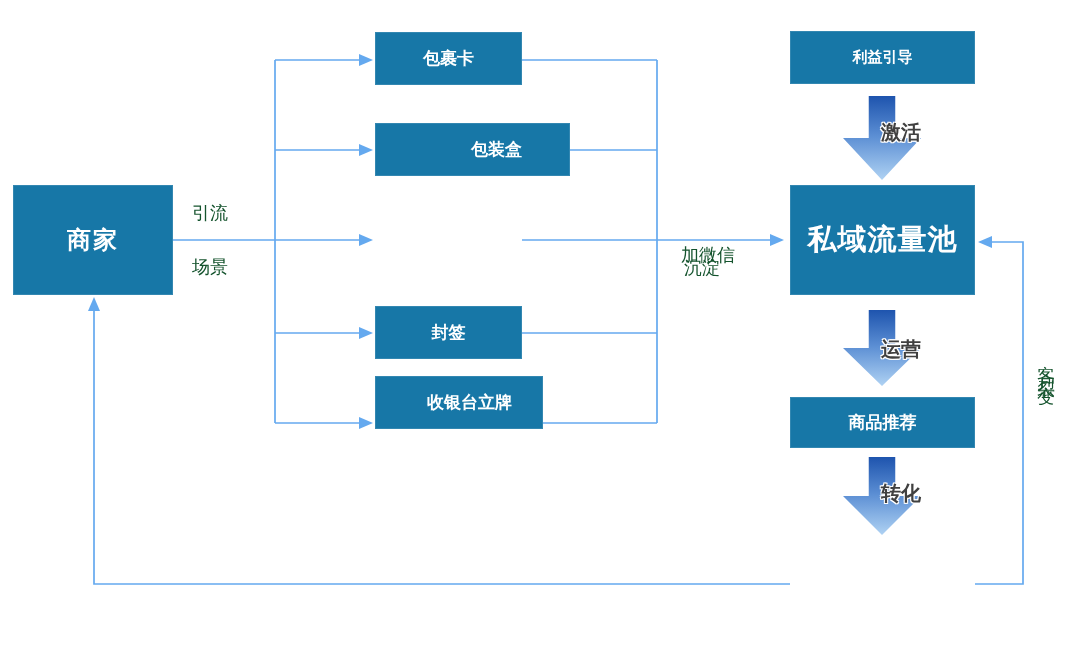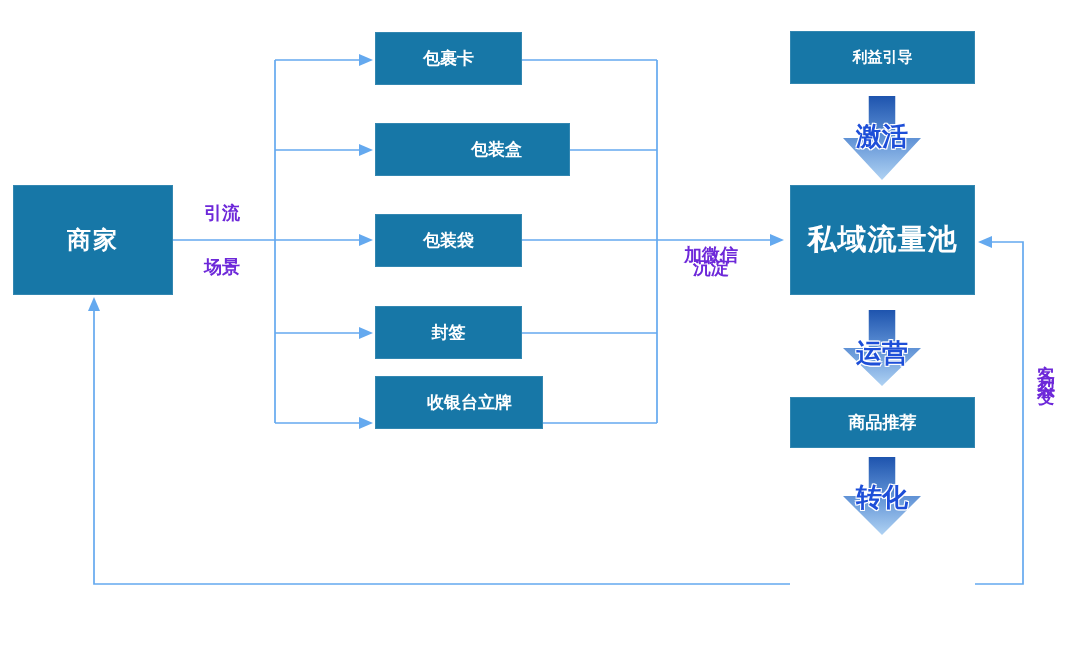--- a/index.html
+++ b/index.html
@@ -22,42 +22,42 @@
   .pool{left:790px;top:185px;width:185px;height:110px;font-size:29px;letter-spacing:1px;}
   .recommend{left:790px;top:397px;width:185px;height:51px;font-size:17px;}
   .orders{left:790px;top:557px;width:185px;height:54px;font-size:18px;}
   .up-icon{
     display:inline-flex;align-items:center;justify-content:center;
     width:17px;height:17px;margin-left:4px;border-radius:4px;
     background:linear-gradient(180deg,#8fc3ea 0%,#4a86c6 100%);
     color:#fff;font-size:12px;font-weight:bold;line-height:1;
   }
   .flow-label{
-    position:absolute;z-index:2;color:#6d28d9;font-weight:bold;font-size:18px;
-    text-align:center;white-space:nowrap;
+    position:absolute;z-index:2;color:#14532d;font-weight:normal;font-size:18px;
+    text-align:left;white-space:nowrap;
   }
   .lbl-traffic1{left:192px;top:201px;width:60px;}
   .lbl-traffic2{left:192px;top:255px;width:60px;}
   .lbl-wechat1{left:681px;top:206px;width:60px;margin-top:37px;}
   .lbl-wechat2{left:684px;top:256px;width:54px;}
   .lbl-fission{
     left:1034px;top:351px;writing-mode:vertical-rl;letter-spacing:7px;
     font-size:18px;
   }
   .grad-arrow{
     position:absolute;z-index:1;width:78px;left:843px;
     background:linear-gradient(180deg,#1E54AE 0%,#5c8fd4 48%,#AFD2F3 100%);
     clip-path:polygon(33% 0,67% 0,67% 50%,100% 50%,50% 100%,0 50%,33% 50%);
   }
   .ga1{top:96px;height:84px;}
   .ga2{top:310px;height:76px;}
   .ga3{top:457px;height:78px;}
   .step-label{
-    position:absolute;z-index:3;left:843px;width:78px;text-align:center;
-    color:#1d4ed8;font-size:26px;font-weight:bold;
+    position:absolute;z-index:3;left:843px;width:78px;text-align:right;
+    color:#404040;font-size:20px;font-weight:bold;
     text-shadow:-1px -1px 0 #fff,1px -1px 0 #fff,-1px 1px 0 #fff,1px 1px 0 #fff,0 1px 0 #fff,0 -1px 0 #fff;
   }
   .sl1{top:119px;} .sl2{top:336px;} .sl3{top:480px;}
 </style>
 </head>
 <body>
 
 <div class="canvas">
 
   <svg class="connectors" width="1080" height="649">
@@ -103,23 +103,20 @@
 
   <div class="flow-label lbl-traffic1">引流</div>
   <div class="flow-label lbl-traffic2">场景</div>
 
   <div class="box tp tp1">
     <span>包裹卡</span>
   </div>
   <div class="box tp tp2">
     <span>包装盒</span>
   </div>
-  <div class="box tp tp3">
-    <span>包装袋</span>
-  </div>
   <div class="box tp tp4">
     <span>封签</span>
   </div>
   <div class="box tp tp5">
     <span>收银台立牌</span>
   </div>
 
   <div class="flow-label lbl-wechat1">加微信</div>
   <div class="flow-label lbl-wechat2">沉淀</div>
 

